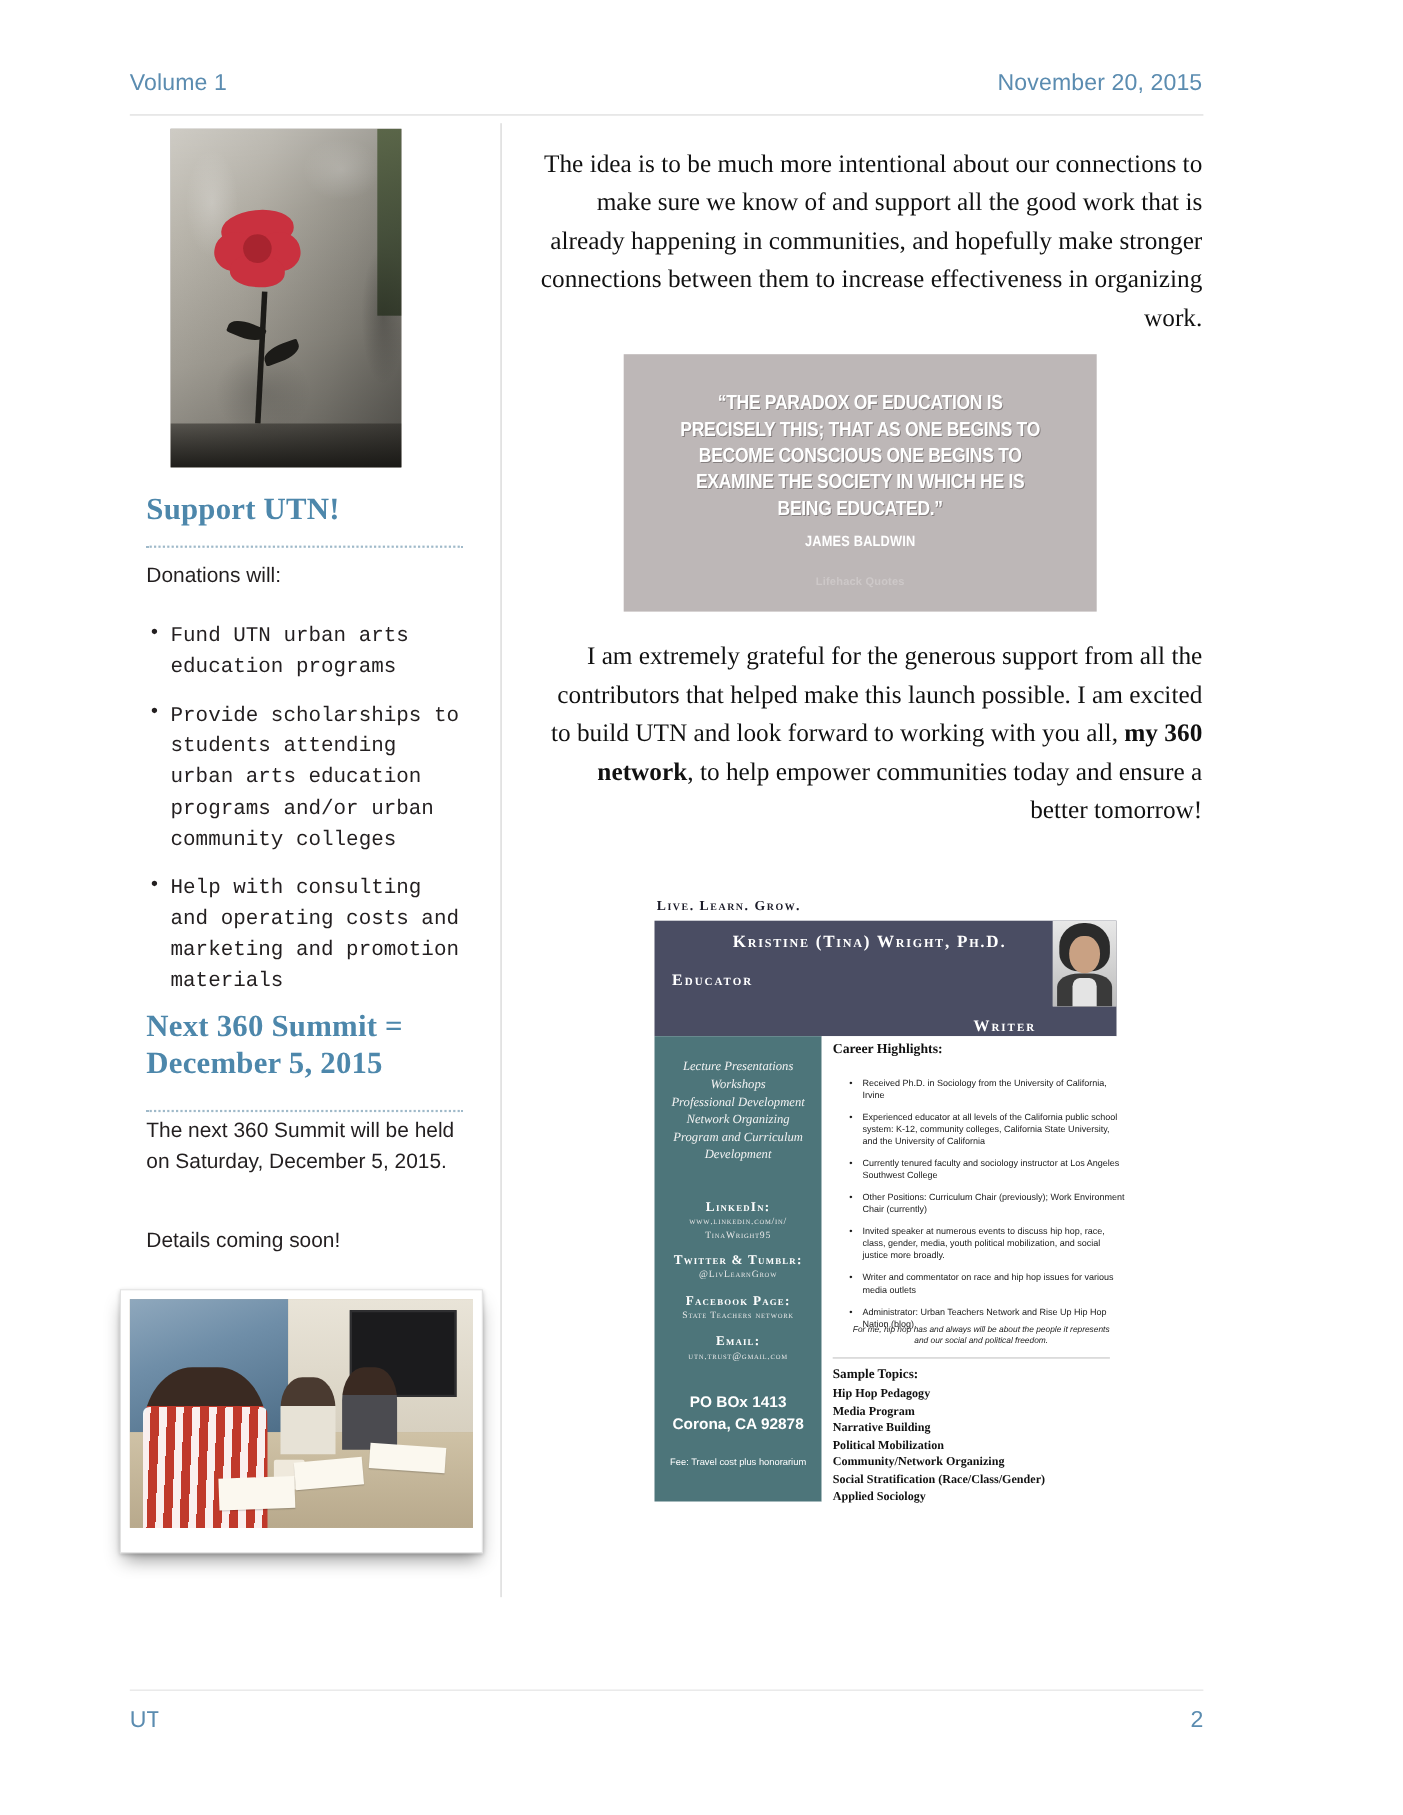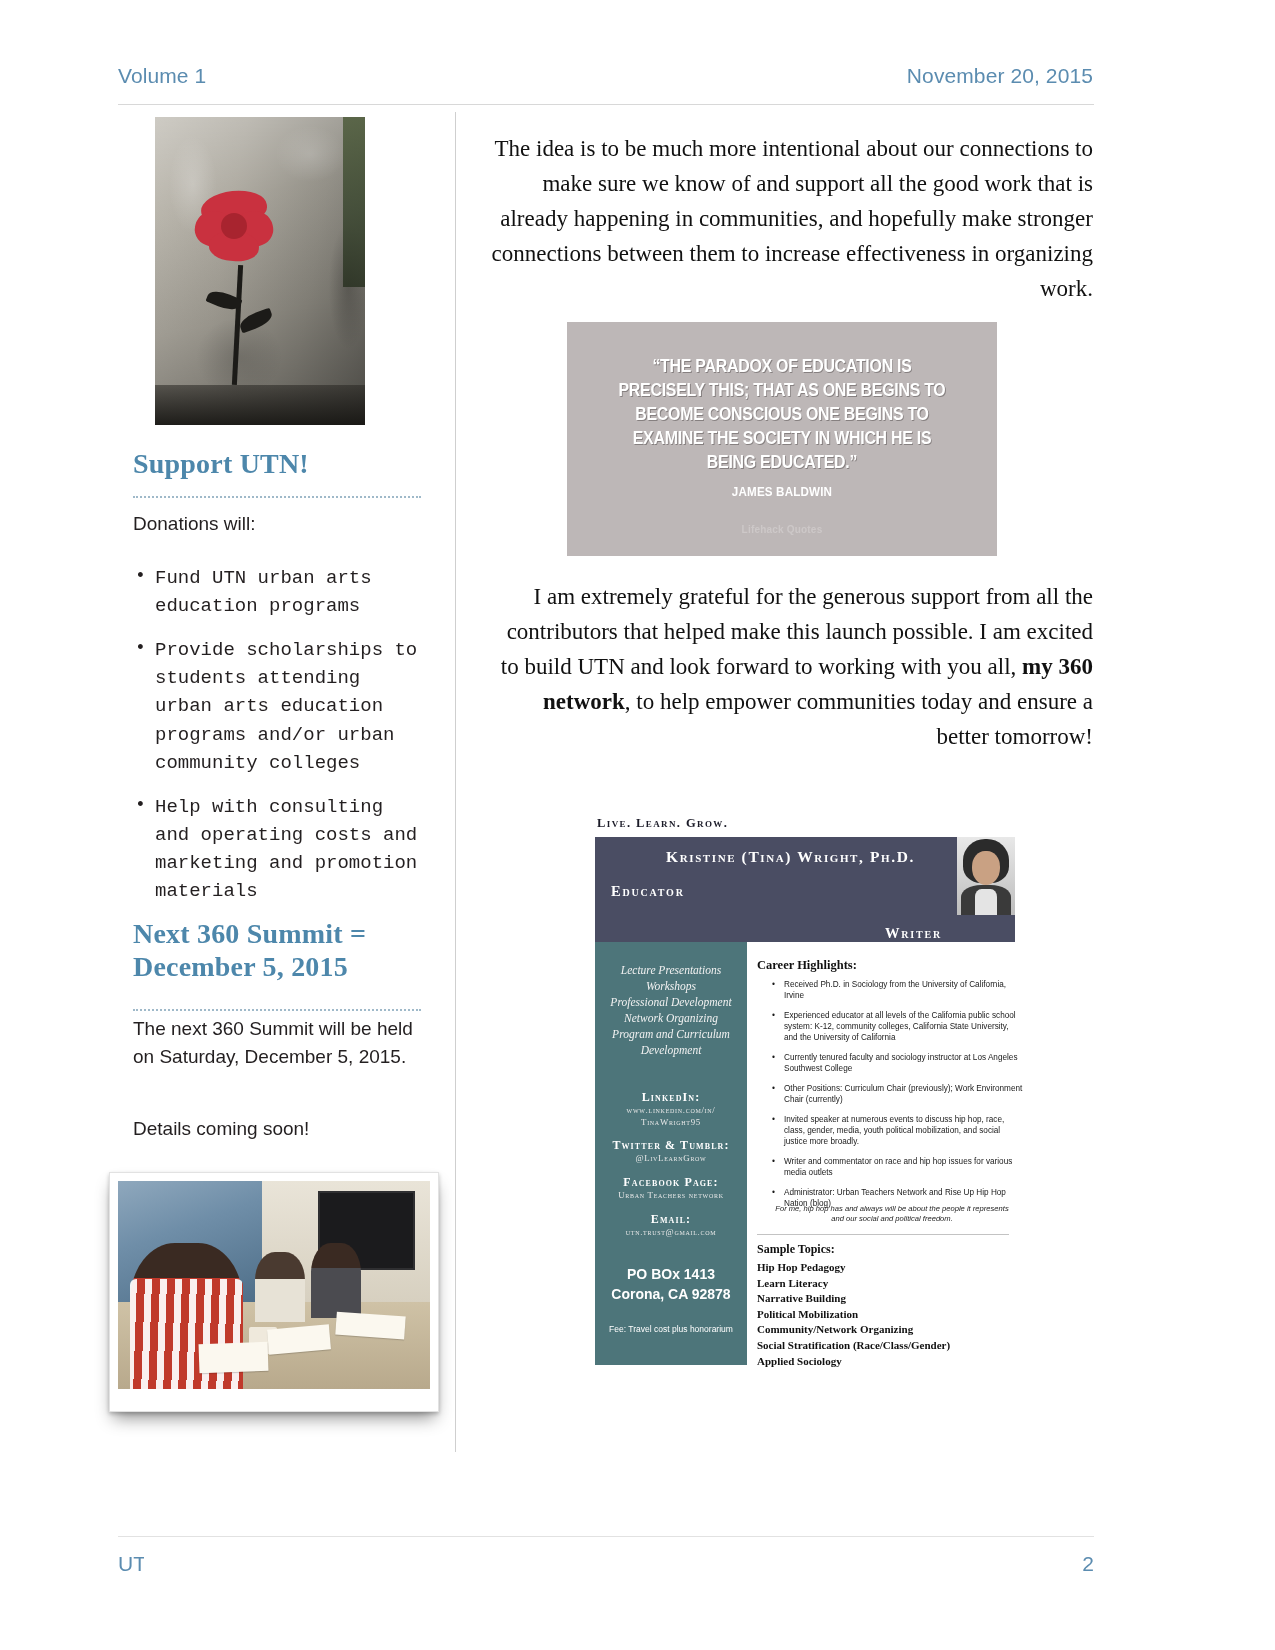--- a/index.html
+++ b/index.html
@@ -417,21 +417,21 @@
 
   .card-right {
     position: absolute;
     left: 152px; top: 132px;
     width: 268px; height: 423px;
     background: #ffffff;
     color: #111;
   }
   .cr-title {
     position: absolute;
-    left: 10px; top: 16px;
+    left: 10px; top: 4px;
     font-size: 12.5px;
     font-weight: bold;
   }
   .cr-list {
     position: absolute;
     left: 10px; top: 24px;
     width: 252px;
     margin: 14px; padding: 0;
     list-style: none;
   }
@@ -625,21 +625,21 @@
           <span class="cl-label">LinkedIn:</span>
           <span class="cl-value" style="white-space:pre-line">www.linkedin.com/in/
 TinaWright95</span>
         </div>
         <div class="cl-block cl-twitter">
           <span class="cl-label">Twitter &amp; Tumblr:</span>
           <span class="cl-value">@LivLearnGrow</span>
         </div>
         <div class="cl-block cl-facebook">
           <span class="cl-label">Facebook Page:</span>
-          <span class="cl-value">Urban Teachers network</span>
+          <span class="cl-value">State Teachers network</span>
         </div>
         <div class="cl-block cl-email">
           <span class="cl-label">Email:</span>
           <span class="cl-value">utn.trust@gmail.com</span>
         </div>
 
         <div class="cl-addr" style="white-space:pre-line">PO BOx 1413
 Corona, CA 92878</div>
         <div class="cl-fee">Fee: Travel cost plus honorarium</div>
       </div>
@@ -653,21 +653,21 @@
           <li>Other Positions: Curriculum Chair (previously); Work Environment Chair (currently)</li>
           <li>Invited speaker at numerous events to discuss hip hop, race, class, gender, media, youth political mobilization, and social justice more broadly.</li>
           <li>Writer and commentator on race and hip hop issues for various media outlets</li>
           <li>Administrator: Urban Teachers Network and Rise Up Hip Hop Nation (blog)</li>
         </ul>
         <div class="cr-note">For me, hip hop has and always will be about the people it represents and our social and political freedom.</div>
         <div class="cr-divider"></div>
         <div class="cr-topics-title">Sample Topics:</div>
         <ul class="cr-topics">
           <li>Hip Hop Pedagogy</li>
-          <li>Learn Literacy</li>
+          <li>Media Program</li>
           <li>Narrative Building</li>
           <li>Political Mobilization</li>
           <li>Community/Network Organizing</li>
           <li>Social Stratification (Race/Class/Gender)</li>
           <li>Applied Sociology</li>
         </ul>
       </div>
 
     </div>
 

